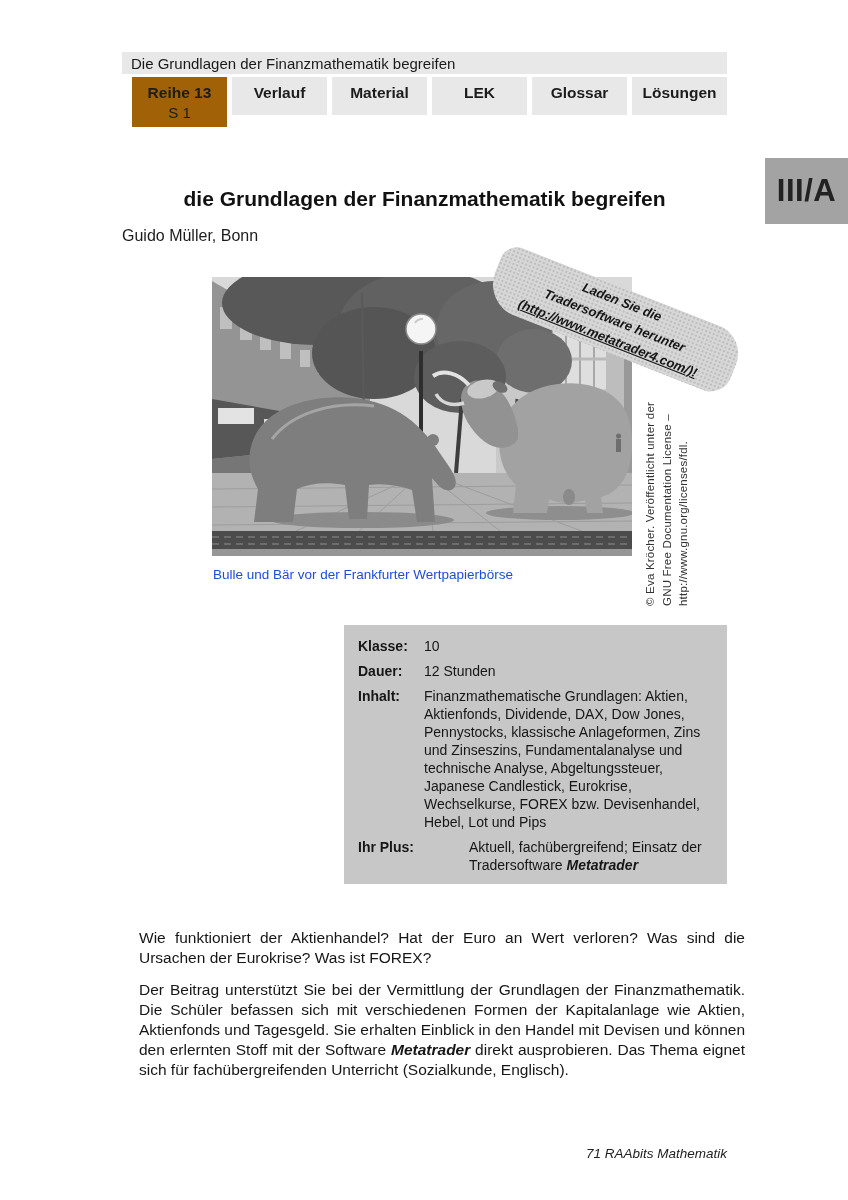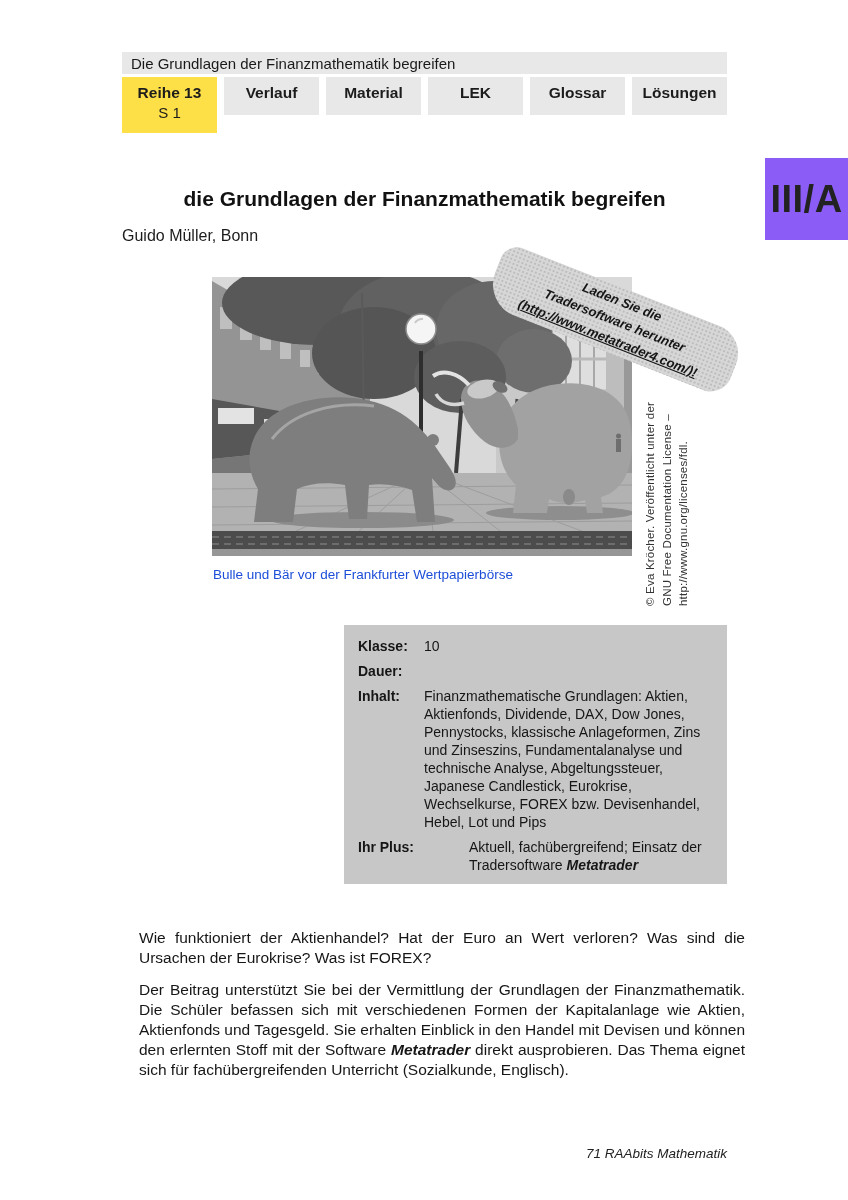--- a/index.html
+++ b/index.html
@@ -11,27 +11,27 @@
   .series-bar {
     position:absolute; left:122px; top:52px; width:605px; height:22px;
     background:#e8e8e8; font-size:15px; line-height:23px; padding-left:9px;
     box-sizing:border-box; color:#1a1a1a;
   }
   .tabs { position:absolute; left:122px; top:77px; width:605px; display:flex; justify-content:space-between; }
   .tab {
     width:95px; height:38px; background:#e8e8e8; text-align:center;
     font-weight:bold; font-size:15.5px; padding-top:7px; box-sizing:border-box;
   }
-  .tab.active { background:#fde047; height:56px; }
+  .tab.active { background:#a16207; height:50px;margin-left:10px; }
   .tab-line2 { font-weight:normal; font-size:15px; margin-top:2px; }
 
   .section-code {
-    position:absolute; left:765px; top:158px; width:83px; height:82px;
-    background:#8b5cf6; display:flex; align-items:center; justify-content:center;
-    font-weight:bold; font-size:38px; letter-spacing:0.5px; color:#222;
+    position:absolute; left:765px; top:158px; width:83px; height:66px;
+    background:#a3a3a3; display:flex; align-items:center; justify-content:center;
+    font-weight:bold; font-size:31px; letter-spacing:0.5px; color:#222;
   }
 
   .title {
     position:absolute; left:122px; top:158px; width:605px; margin:0;
     text-align:center; font-size:21px; line-height:27px; font-weight:bold; color:#111;
   }
   .author { position:absolute; left:122px; top:227px; width:605px; text-align:left; font-size:16px; }
 
   
   .ribbon {
@@ -243,20 +243,21 @@
 
   <div class="caption">Bulle und Bär vor der Frankfurter Wertpapierbörse</div>
 
   <div class="infobox">
     <div class="ib-row">
       <div class="lbl">Klasse:</div>
       <div class="val">10</div>
     </div>
     <div class="ib-row">
       <div class="lbl">Dauer:</div>
+      <div class="val">12 Stunden</div>
     </div>
     <div class="ib-row">
       <div class="lbl">Inhalt:</div>
       <div class="val">Finanzmathematische Grundlagen: Aktien, Aktienfonds, Dividende, DAX, Dow Jones, Pennystocks, klassische Anlageformen, Zins und Zinseszins, Fundamentalanalyse und technische Analyse, Abgeltungssteuer, Japanese Candlestick, Eurokrise, Wechselkurse, FOREX bzw. Devisenhandel, Hebel, Lot und Pips</div>
     </div>
     <div class="ib-row">
       <div class="lbl">Ihr Plus:</div>
       <div class="val"><span>Aktuell, fachübergreifend; Einsatz der Tradersoftware </span><span class="em">Metatrader</span></div>
     </div>
   </div>

